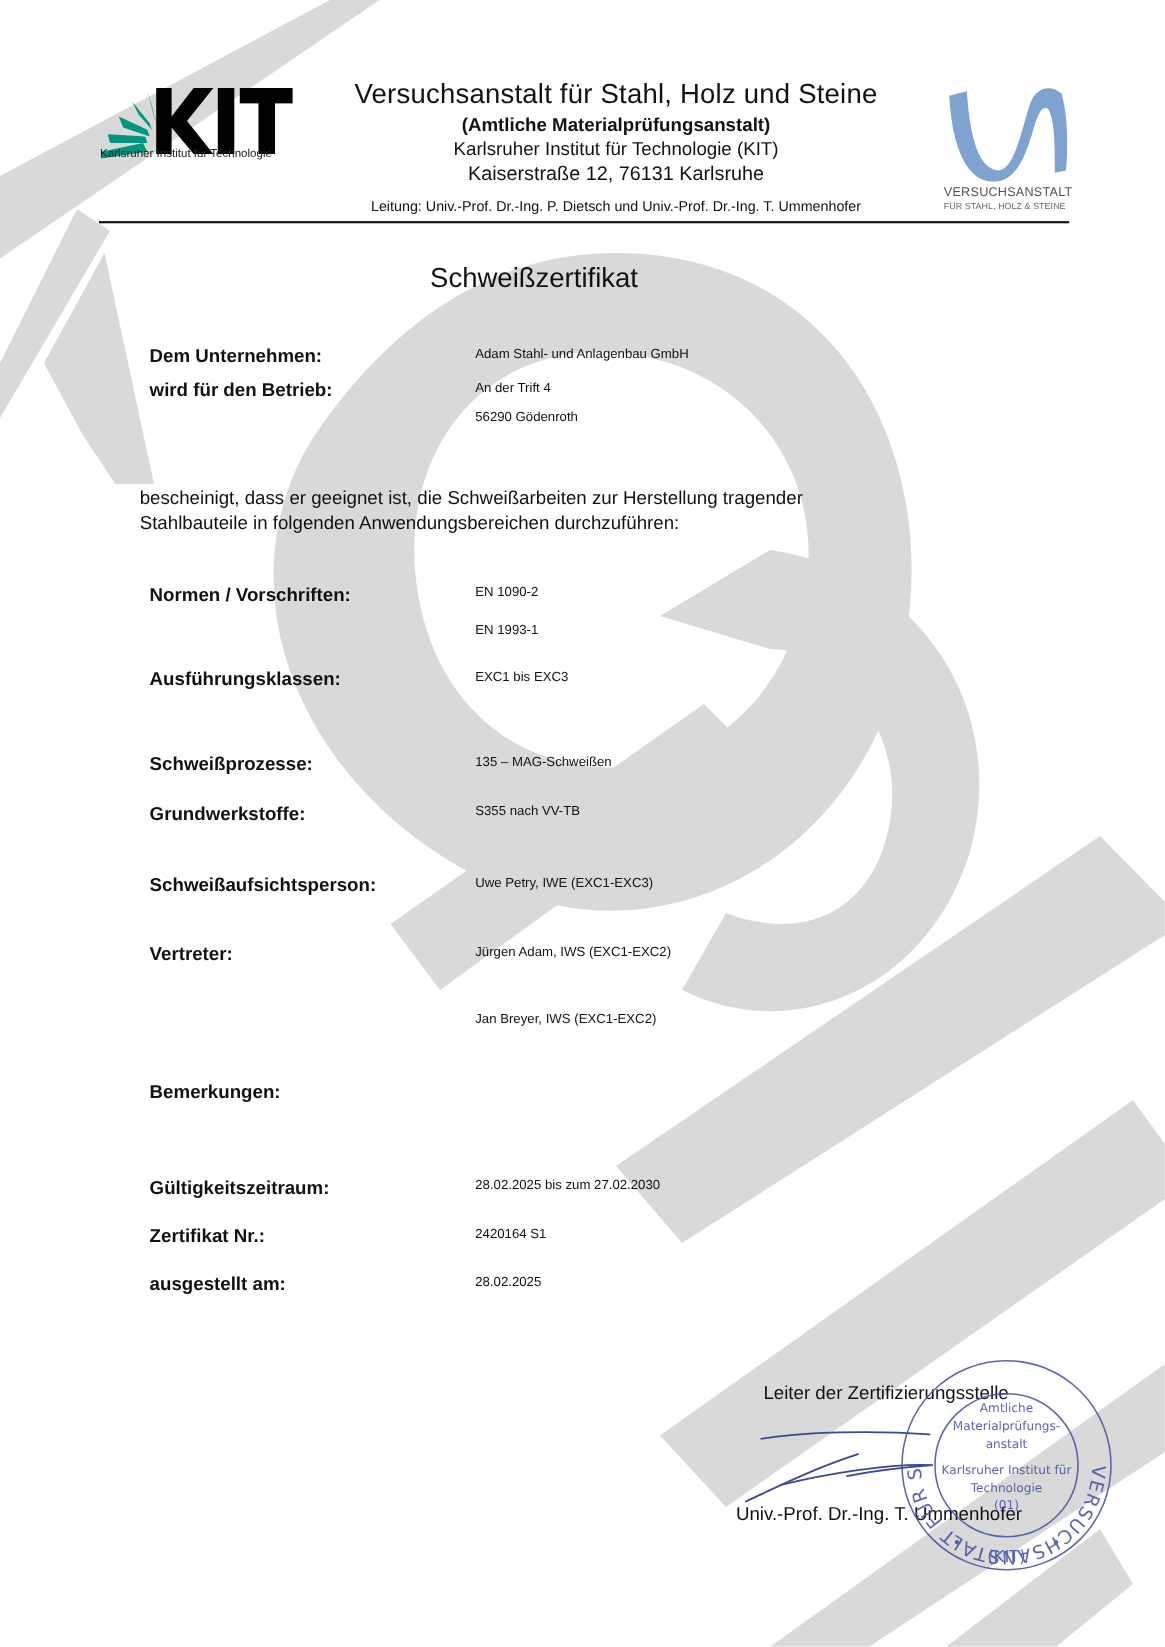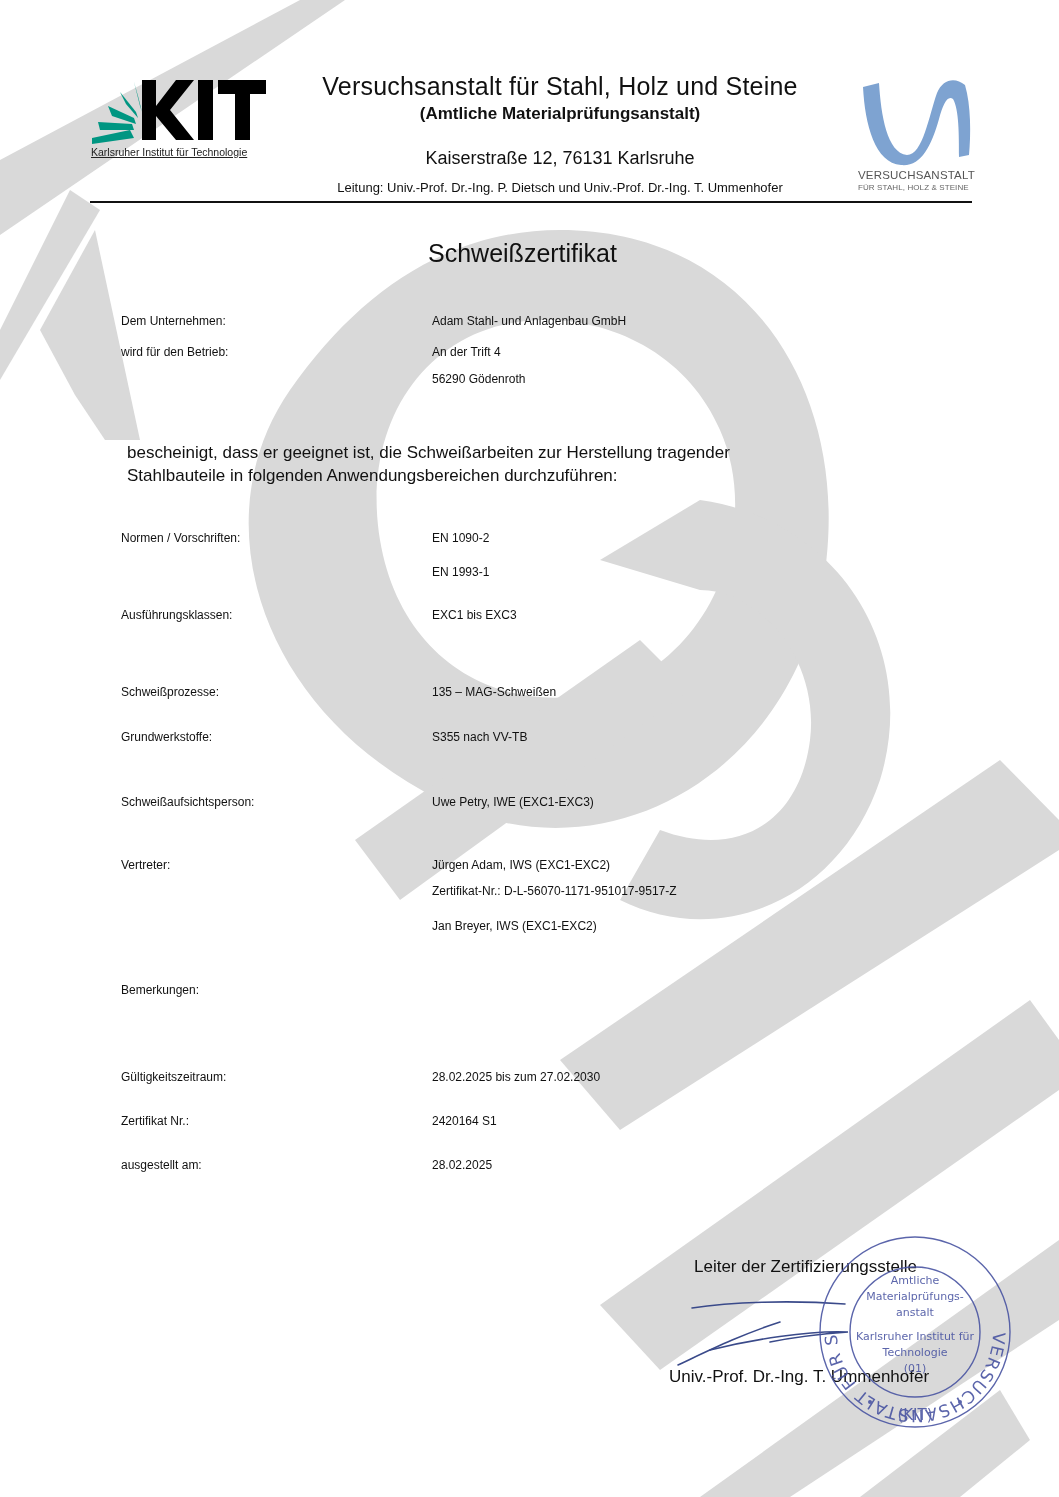--- a/index.html
+++ b/index.html
@@ -3,35 +3,35 @@
   <meta charset="utf-8">
   <style>
     html, body { margin: 0; padding: 0; background: #ffffff; }
     body { width: 1059px; height: 1497px; position: relative; overflow: hidden; font-family: "Liberation Sans", sans-serif; color: #111; }
     .wm { position: absolute; left: 0; top: 0; width: 1059px; height: 1497px; z-index: 0; pointer-events: none; }
     .layer { position: absolute; left: 0; top: 0; width: 1059px; height: 1497px; z-index: 1; }
     .abs { position: absolute; white-space: nowrap; }
 
     
     .kit-logo { position: absolute; left: 90px; top: 78px; width: 180px; height: 82px; }
-    .kit-sub { position: absolute; left: 91px; top: 146px; font-size: 10.5px; color: #222; text-decoration: underline; }
+    .kit-sub { position: absolute; left: 91px; top: 134px; font-size: 10.5px; color: #222; }
     .hdr { position: absolute; left: 290px; width: 540px; text-align: center; color: #111; }
     .h1 { top: 72px; font-size: 25px; letter-spacing: 0.2px; }
     .h2 { top: 104px; font-size: 17px; font-weight: bold; }
     .h3 { top: 126px; font-size: 17px; }
     .h4 { top: 148px; font-size: 18px; }
     .h5 { top: 180px; font-size: 13px; }
     .hr { position: absolute; left: 90px; top: 201px; width: 882px; height: 2px; background: #111; }
     .vs-logo { position: absolute; left: 855px; top: 75px; width: 120px; height: 95px; }
     .vs-t1 { position: absolute; left: 858px; top: 169px; font-size: 11.5px; color: #555; letter-spacing: 0.2px; }
     .vs-t2 { position: absolute; left: 858px; top: 183px; font-size: 8px; color: #666; letter-spacing: 0.1px; text-align: right; }
 
-    .title { position: absolute; left: 0; width: 971px; top: 239px; text-align: center; font-size: 25px; padding-left: 37px; }
+    .title { position: absolute; left: 0; width: 971px; top: 239px; text-align: center; font-size: 25px; }
 
-    .lbl { position: absolute; left: 121px; font-size: 12px; }
+    .lbl { position: absolute; left: 136px; font-size: 17px; font-weight: bold; }
     .val { position: absolute; left: 432px; font-size: 12px; text-align: right; }
     .para { position: absolute; left: 127px; font-size: 17px; line-height: 24px; }
 
     .sig-title { position: absolute; left: 694px; top: 1257px; font-size: 17px; }
     .sig-name { position: absolute; left: 669px; top: 1367px; font-size: 17px; }
     .seal { position: absolute; left: 815px; top: 1232px; width: 200px; height: 200px; z-index: 2; }
     .signature { position: absolute; left: 670px; top: 1290px; width: 180px; height: 80px; z-index: 2; }
   </style>
 </head>
 <body>
@@ -70,20 +70,21 @@
       <polygon points="52,2 66,2 66,28 86,2 104,2 80,32 104,62 86,62 66,38 66,62 52,62"></polygon>
       <rect x="108" y="2" width="15" height="60"></rect>
       <rect x="128" y="2" width="48" height="14"></rect>
       <rect x="145" y="2" width="15" height="60"></rect>
     </g>
   </svg>
   <div class="kit-sub abs">Karlsruher Institut für Technologie</div>
 
   <div class="hdr h1">Versuchsanstalt für Stahl, Holz und Steine</div>
   <div class="hdr h2">(Amtliche Materialprüfungsanstalt)</div>
+  <div class="hdr h3">Karlsruher Institut für Technologie (KIT)</div>
   <div class="hdr h4">Kaiserstraße 12, 76131 Karlsruhe</div>
   <div class="hdr h5">Leitung: Univ.-Prof. Dr.-Ing. P. Dietsch und Univ.-Prof. Dr.-Ing. T. Ummenhofer</div>
 
   <svg class="vs-logo" viewBox="0 0 120 95" xmlns="http://www.w3.org/2000/svg">
     <path fill="#7ea3d1" d="M8,12 L24,8 C26,40 32,78 52,80 C68,80 74,40 82,18 C88,4 100,2 110,10 C116,30 116,60 114,80 L104,82 C104,60 104,34 98,24 C92,20 88,30 84,44 C76,72 66,92 46,90 C20,88 10,50 8,12 Z"></path>
   </svg>
   <div class="vs-t1">VERSUCHSANSTALT</div>
   <div class="vs-t2">FÜR STAHL, HOLZ &amp; STEINE</div>
 
   <div class="hr"></div>
@@ -111,21 +112,20 @@
   <div class="val" style="top:685px">135 – MAG-Schweißen</div>
 
   <div class="lbl" style="top:730px">Grundwerkstoffe:</div>
   <div class="val" style="top:730px">S355 nach VV-TB</div>
 
   <div class="lbl" style="top:795px">Schweißaufsichtsperson:</div>
   <div class="val" style="top:795px">Uwe Petry,  IWE (EXC1-EXC3)</div>
 
   <div class="lbl" style="top:858px">Vertreter:</div>
   <div class="val" style="top:858px">Jürgen  Adam, IWS (EXC1-EXC2)</div>
-  <div class="val" style="top:884px">Zertifikat-Nr.:  D-L-56070-1171-951017-9517-Z</div>
   <div class="val" style="top:919px">Jan Breyer,  IWS (EXC1-EXC2)</div>
 
   <div class="lbl" style="top:983px">Bemerkungen:</div>
 
   <div class="lbl" style="top:1070px">Gültigkeitszeitraum:</div>
   <div class="val" style="top:1070px">28.02.2025 bis zum 27.02.2030</div>
 
   <div class="lbl" style="top:1114px">Zertifikat Nr.:</div>
   <div class="val" style="top:1114px">2420164 S1</div>
 

